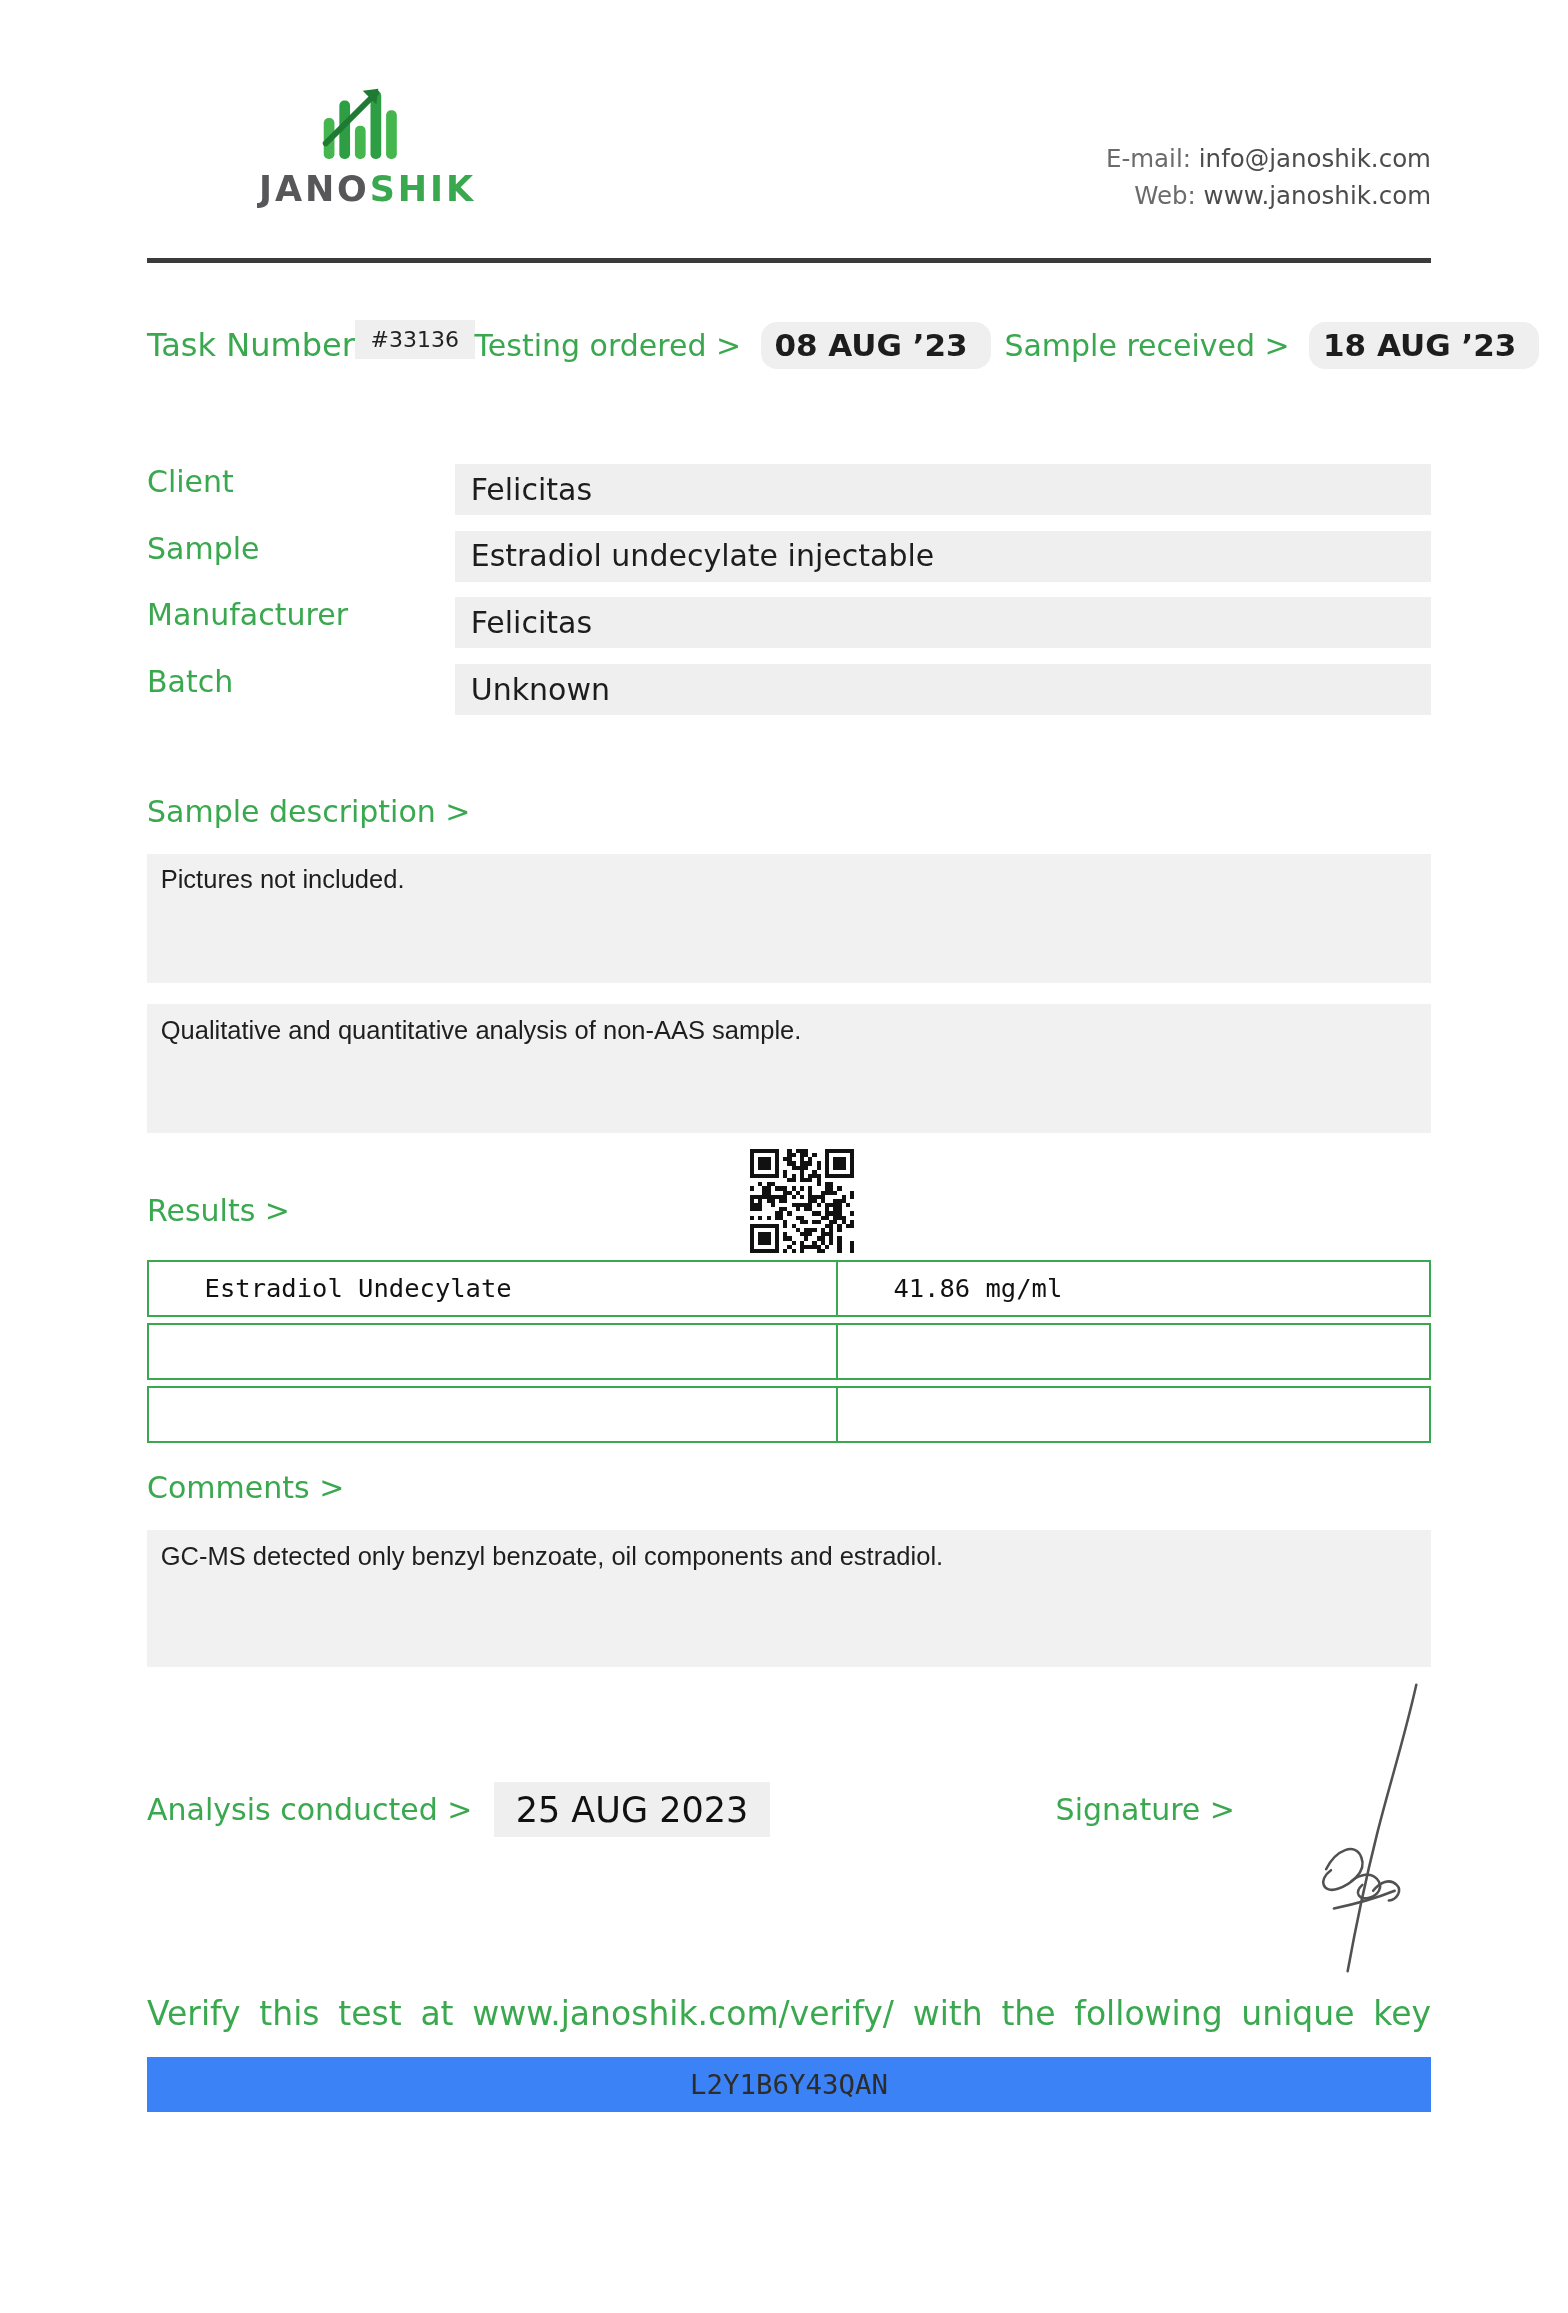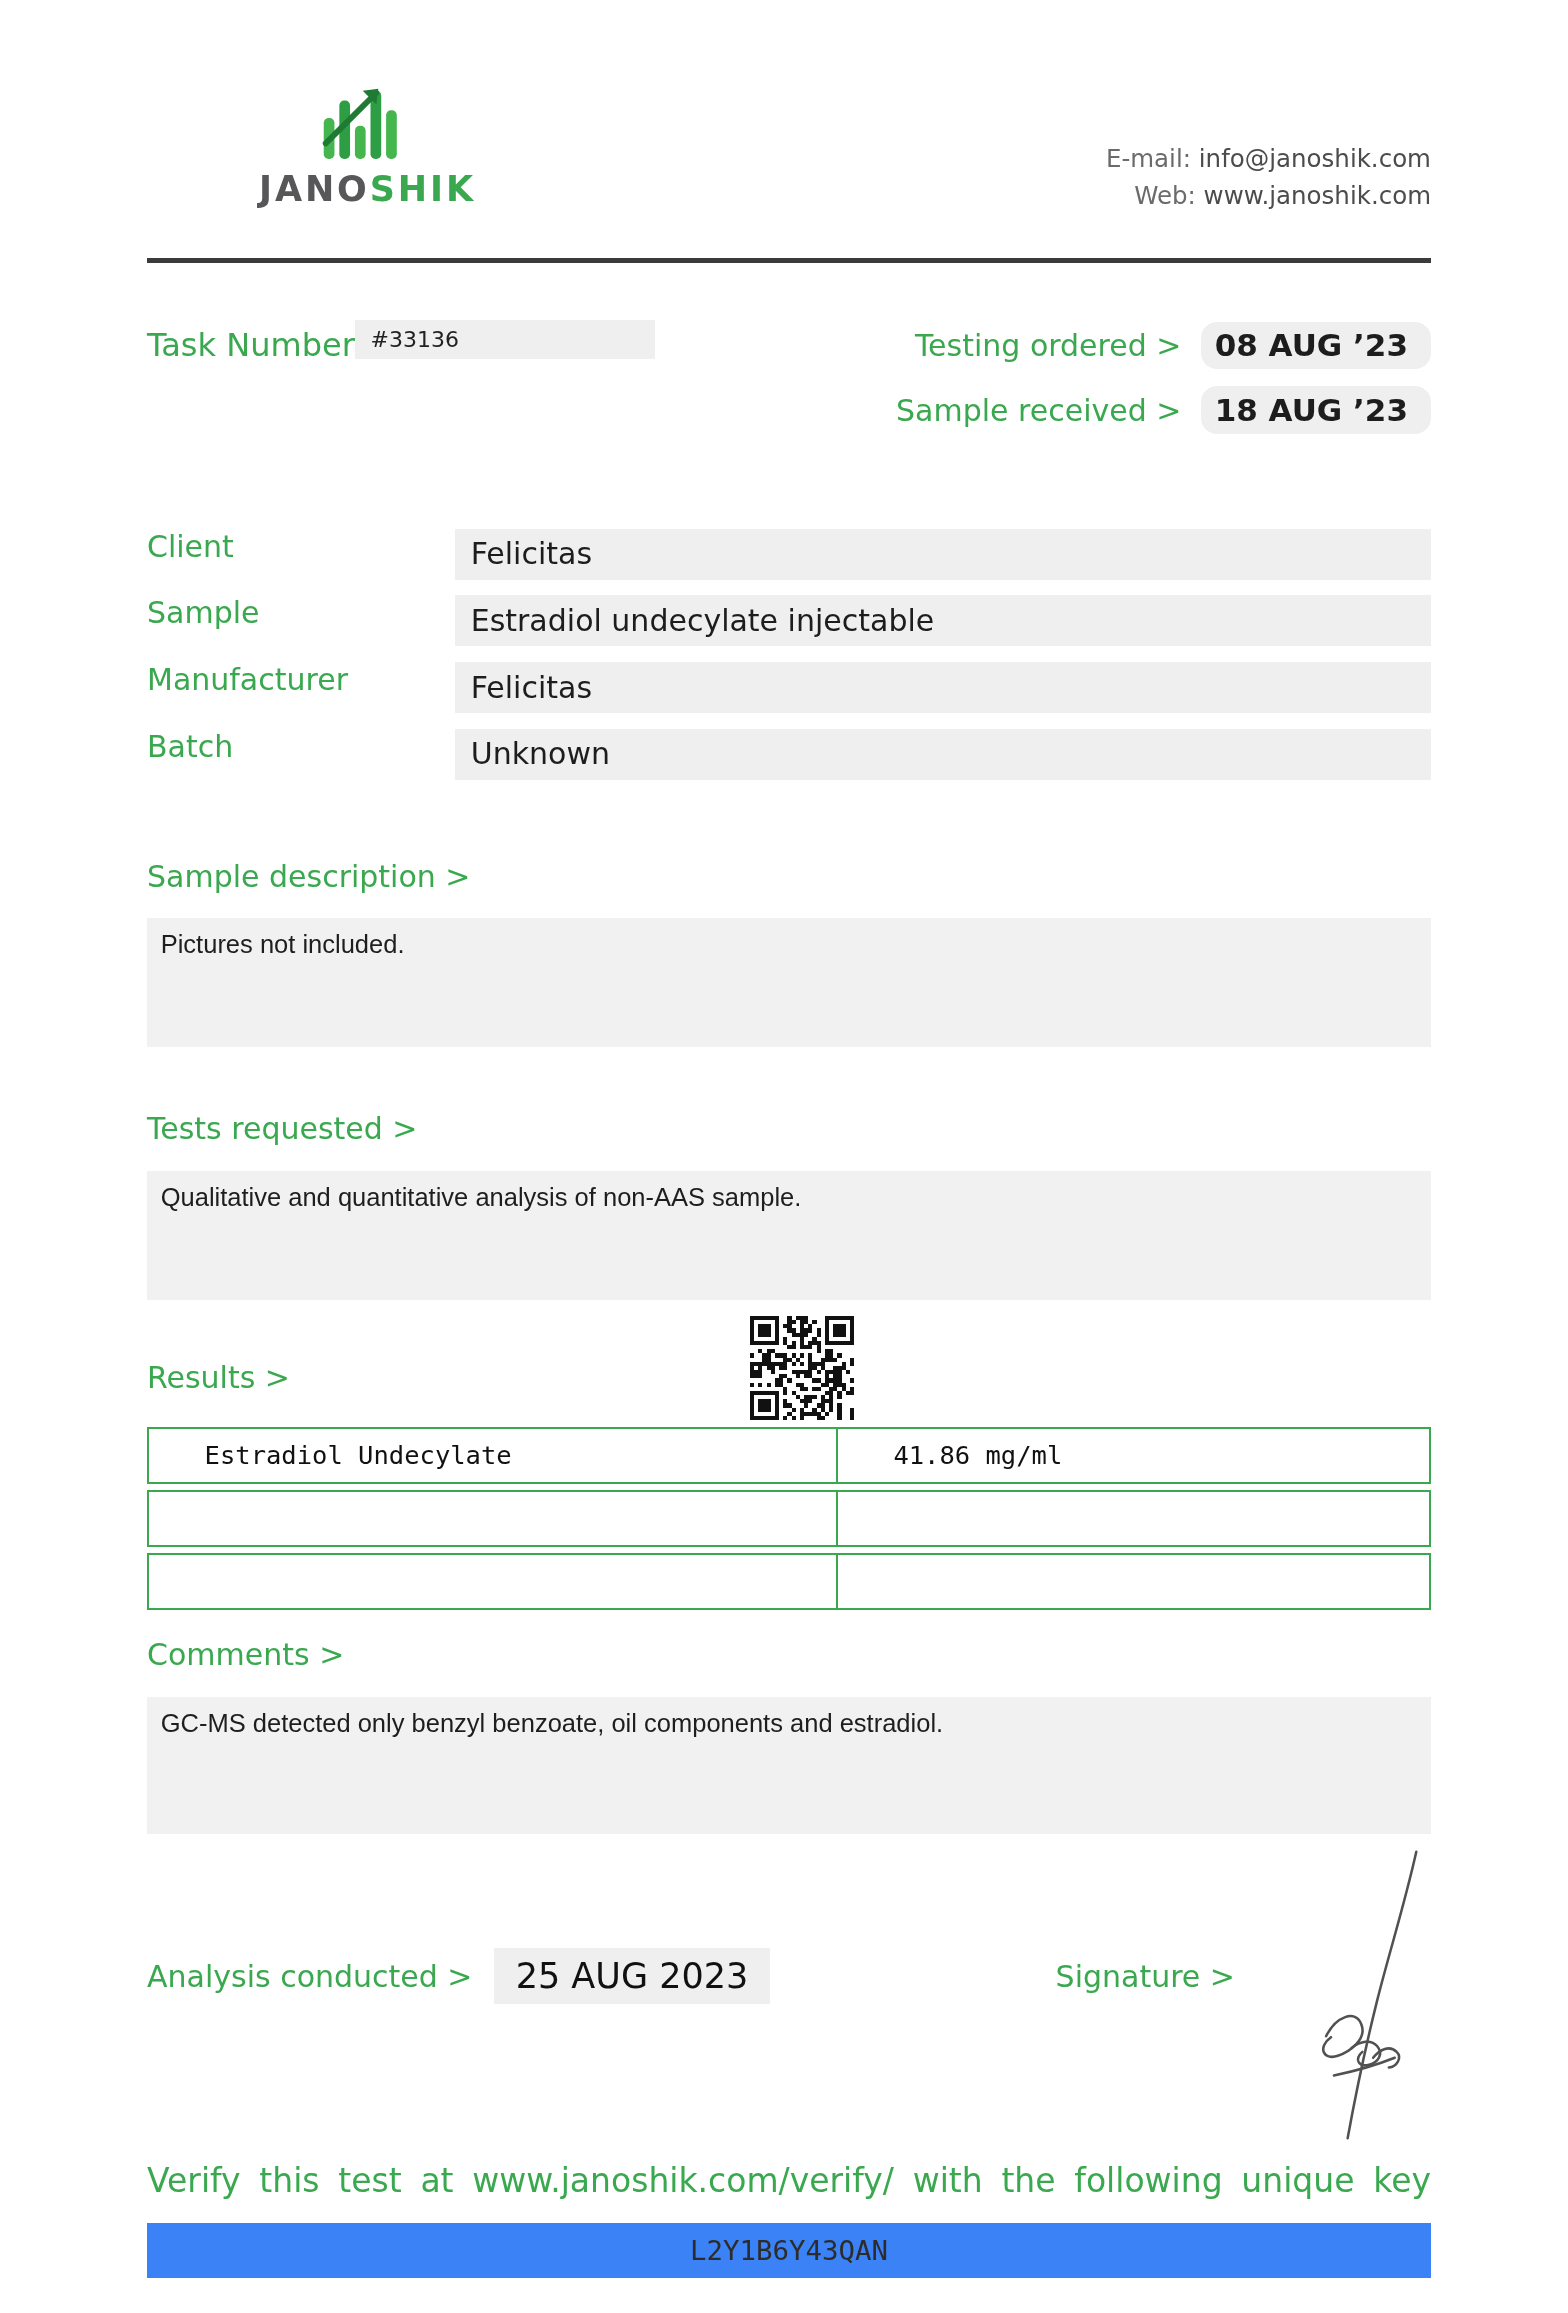--- a/index.html
+++ b/index.html
@@ -19,21 +19,21 @@
   .logo-text .shik { color:var(--accent); }
   .contact { margin-left:auto; margin-top:57px; text-align:right; font-size:24.5px; line-height:37px; color:#4c4c4c; }
   .contact .lab { color:#6b6b6b; }
   .divider { height:4.9px; background:#3b3b3b; margin-top:44px; }
 
   
   .meta { margin-top:57px; display:flex; align-items:flex-start; }
   .g-label { color:var(--accent); font-size:30px; white-space:nowrap; }
   .task-label { font-size:32px; line-height:51px; }
   .task-box { width:300px; background:var(--boxbg); font-size:22px; font-weight:500; padding:6.9px 15.7px; color:#222; }
-  .meta-right { margin-left:auto; display:flex; flex-direction:column; gap:13.7px; }
+  .meta-right { margin-left:auto; display:flex; flex-direction:row; gap:13.7px; }
   .meta-right .mrow { display:flex; align-items:center; justify-content:flex-end; gap:19.6px; }
   .meta-right .mrow .g-label { line-height:51px; }
   .date-box { width:230px; background:var(--boxbg); font-size:31px; font-weight:600; padding:5.9px 13.7px; color:#1d1d1d; white-space:nowrap;border-radius:16px; }
 
   
   .info { margin-top:93px; }
   .irow { display:flex; align-items:flex-start; margin-bottom:15.7px;gap:24px; }
   .irow .g-label { width:284px; flex:0 0 284px; }
   .ival { flex:1; background:var(--boxbg); font-size:30px; font-weight:500; color:#1d1d1d; padding:7.8px 15.7px; min-height:51px; }
 
@@ -125,21 +125,20 @@
       </div>
       <div class="irow">
         <div class="g-label">Batch</div>
         <div class="ival">Unknown</div>
       </div>
     </div>
 
     <div class="sec-head sd-head">Sample description &gt;</div>
     <div class="body-box">Pictures not included.</div>
 
-    <div class="sec-head tr-head">Tests requested &gt;</div>
     <div class="body-box">Qualitative and quantitative analysis of non-AAS sample.</div>
 
     <div class="sec-head res-head">
       <span>Results &gt;</span>
       <div class="qr">
         <svg id="qr" viewBox="0 0 25 25" shape-rendering="crispEdges">
             <rect x="0" y="0" width="25" height="25" fill="#fff"></rect>
             <rect x="9" y="0" width="1" height="1" fill="#111"></rect>
             <rect x="11" y="0" width="1" height="1" fill="#111"></rect>
             <rect x="12" y="0" width="1" height="1" fill="#111"></rect>

